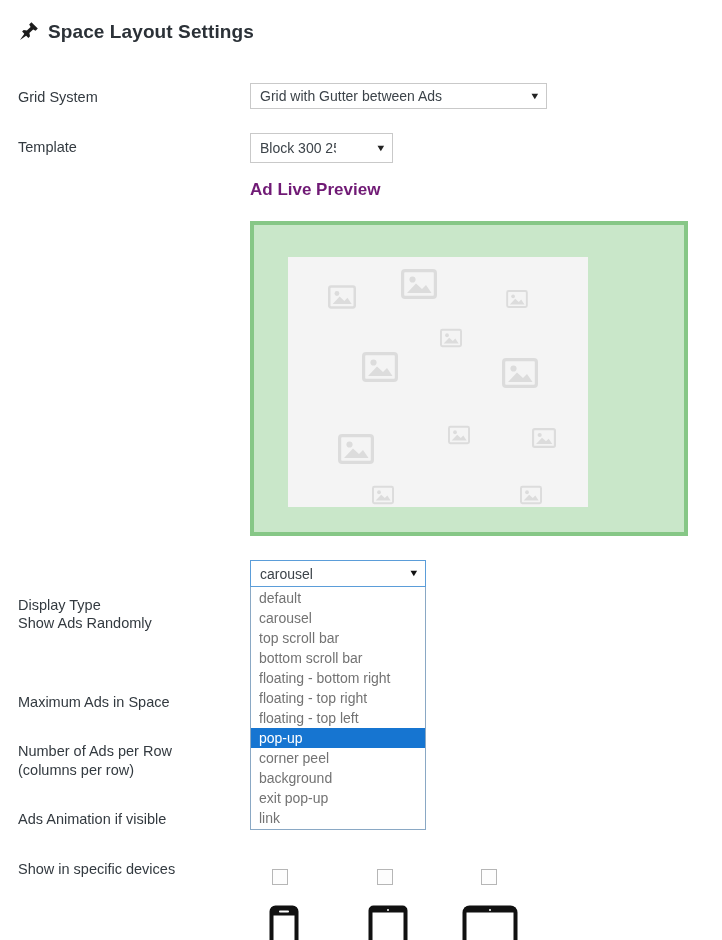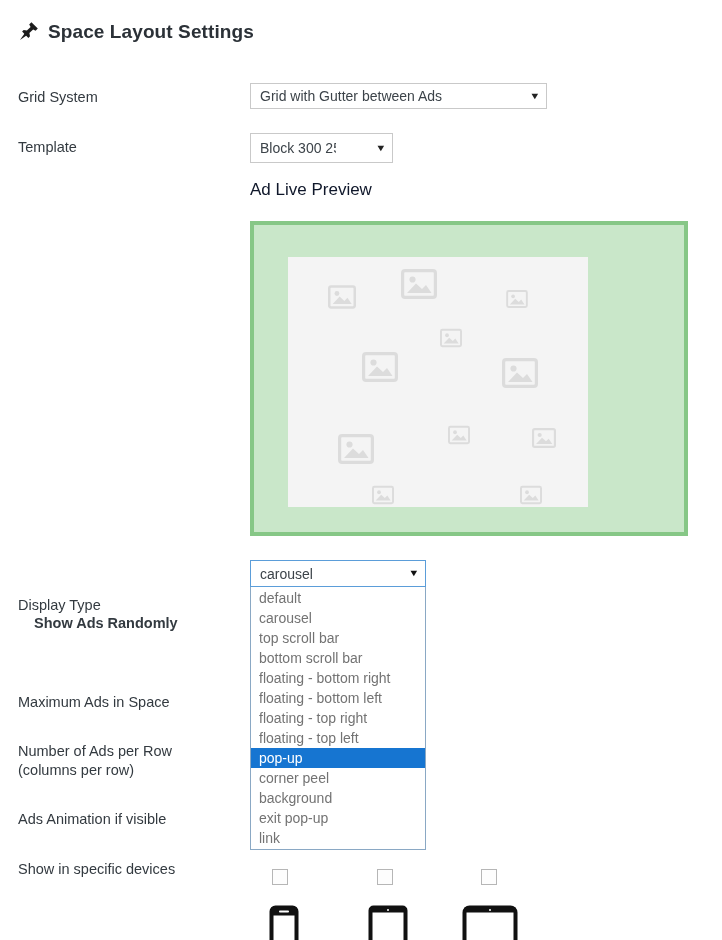--- a/index.html
+++ b/index.html
@@ -46,21 +46,21 @@
   .field-label {
     position: absolute;
     font-size: 14.5px;
     color: #333a40;
     line-height: 19px;
     white-space: pre-line;
   }
   .lbl-grid-system   { left: 18px; top: 88px; }
   .lbl-template      { left: 18px; top: 138px; }
   .lbl-display-type  { left: 18px; top: 565px; margin-top: 31px; }
-  .lbl-show-random   { left: 34px; top: 614px; font-weight: bold; }
+  .lbl-show-random   { left: 18px; top: 614px; }
   .lbl-max-ads       { left: 18px; top: 693px; }
   .lbl-ads-per-row   { left: 18px; top: 742px; width: 215px; }
   .lbl-ads-anim      { left: 18px; top: 810px; }
   .lbl-devices       { left: 18px; top: 860px; }
 
   
   .select-box {
     position: absolute;
     box-sizing: border-box;
     background: #ffffff;
@@ -138,22 +138,22 @@
   }
   .helper-rand  { left: 338px; top: 614px; }
   .helper-maxads{ left: 338px; top: 638px; }
 
   
   .preview-heading {
     position: absolute;
     left: 250px;
     top: 180px;
     font-size: 17px;
-    font-weight: 400;
-    color: #0f172a;
+    font-weight: 700;
+    color: #701a75;
   }
   .preview-frame {
     position: absolute;
     left: 250px;
     top: 221px;
     width: 438px;
     height: 315px;
     box-sizing: border-box;
     background: #c9e7c9;
     border: 4px solid #86c786;
@@ -292,21 +292,20 @@
   <span class="sel-text">carousel</span>
   <span class="caret">▼</span>
 </div>
 
 <div class="dropdown-list" id="display-type-options">
     <div class="opt">default</div>
     <div class="opt">carousel</div>
     <div class="opt">top scroll bar</div>
     <div class="opt">bottom scroll bar</div>
     <div class="opt">floating - bottom right</div>
-    <div class="opt">floating - bottom left</div>
     <div class="opt">floating - top right</div>
     <div class="opt">floating - top left</div>
     <div class="opt selected">pop-up</div>
     <div class="opt">corner peel</div>
     <div class="opt">background</div>
     <div class="opt">exit pop-up</div>
     <div class="opt">link</div>
   </div>
 
 <div class="field-label lbl-show-random">Show Ads Randomly</div>

